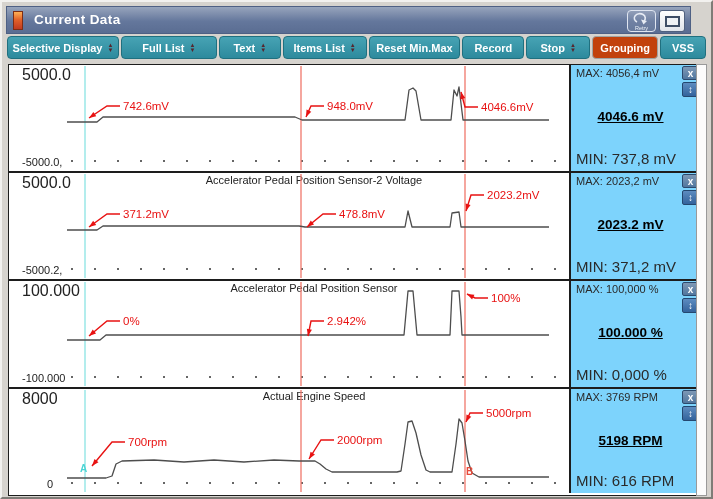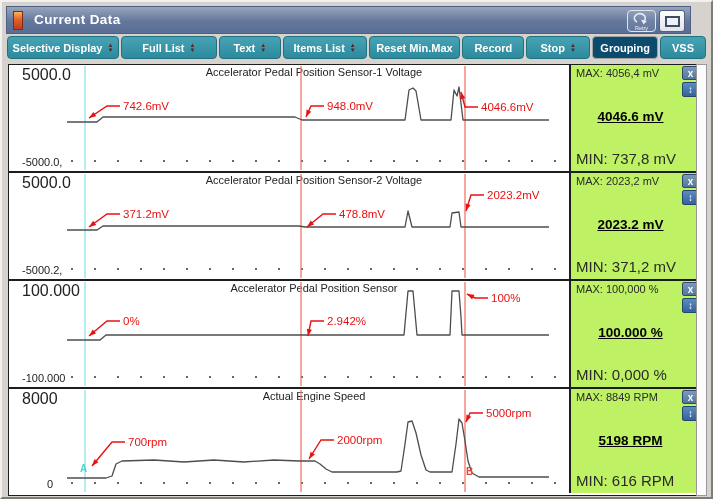--- a/index.html
+++ b/index.html
@@ -24,40 +24,40 @@
            background:linear-gradient(#ffffff,#dfe3ea);border:1px solid #51617e;cursor:pointer;}
   .win-btn .inner{position:absolute;left:5px;top:5px;width:11px;height:7px;
                   border:2px solid #3d4d66;background:#eef1f5;}
   
   .toolbar{position:absolute;left:4px;right:4px;top:33px;height:26px;
            display:flex;gap:2px;padding:1px 1px;}
   .tb{position:relative;height:23px;border:1px solid #20707f;border-radius:4px;
       background:linear-gradient(#47a3b4,#2d8a9d);color:#fff;font-weight:bold;
       font-size:11px;font-family:"Liberation Sans",sans-serif;
       display:flex;align-items:center;justify-content:center;gap:5px;cursor:pointer;padding:0 4px;}
-  .tb.disabled{background:#0c4a6e;border-color:#9fa3a2;}
+  .tb.disabled{background:#c2410c;border-color:#9fa3a2;}
   .spin{display:inline-flex;flex-direction:column;font-size:6px;line-height:4.5px;
         color:#55262e;font-style:normal;}
   .spin i{font-style:normal;}
   
   .charts{position:absolute;left:6px;top:62px;width:691px;height:430px;
           background:#fff;border:1px solid #1d1d1d;}
   .row{position:relative;width:100%;}
   .row + .row{border-top:2px solid #1d1d1d;}
   .plot{position:absolute;left:0;top:0;width:560px;height:100%;}
   .plot-svg{position:absolute;left:0;top:0;}
   .ymax{position:absolute;left:13px;top:1px;font-size:16px;color:#222;}
   .ymin{position:absolute;left:13px;bottom:3px;font-size:11px;color:#222;}
   .row.r4 .ymin{left:38px;}
   .ptitle{position:absolute;left:60px;right:10px;top:1px;text-align:center;
           font-size:11px;color:#222;}
   .ticks{position:absolute;left:62px;right:12px;bottom:9px;height:2px;
          background:repeating-linear-gradient(to right,#666 0 2px,transparent 2px 23px);}
   .info{position:absolute;left:560px;right:0;top:0;bottom:0;border-left:2px solid #1d1d1d;
-        background:#bef264;}
+        background:#7dd3fc;}
   .imax{position:absolute;left:5px;top:2px;font-size:11px;color:#2a2a2a;white-space:nowrap;}
   .imin{position:absolute;left:5px;bottom:4px;font-size:15px;color:#2a2a2a;white-space:nowrap;}
   .ival{position:absolute;left:0;right:10px;top:44px;text-align:center;
         font-size:13.5px;font-weight:bold;color:#000;text-decoration:underline;}
   .xbtn{position:absolute;right:1px;top:1px;width:17px;height:14px;border:1px solid #2c4a6e;
         background:linear-gradient(#7e99b6,#51779f);color:#fff;font-size:10px;font-weight:bold;
         line-height:11px;text-align:center;padding:0;cursor:pointer;border-radius:2px;}
   .udbtn{position:absolute;right:1px;top:17px;width:17px;height:15px;border:1px solid #24476f;
         background:linear-gradient(#5d8cc0,#33639c);color:#fff;font-size:10px;font-weight:bold;
         line-height:13px;text-align:center;padding:0;cursor:pointer;border-radius:2px;}
@@ -133,21 +133,20 @@
     <button class="tb" style="flex:1 1 46px">
       <span>VSS</span>
     </button>
   </div>
 
   <div class="charts">
 
     <div class="row" style="height:106px">
       <div class="plot">
         <div class="ymax">5000.0</div>
-        <div class="ptitle">Accelerator Pedal Position Sensor-1 Voltage</div>
         <div class="ymin">-5000.0,</div>
         <div class="ticks"></div>
         <svg class="plot-svg" width="560" height="106">
             <line x1="76" y1="1" x2="76" y2="105" stroke="#8ae4e4" stroke-width="1.3"></line>
             <line x1="292" y1="1" x2="292" y2="105" stroke="#f0776b" stroke-width="1.3"></line>
             <line x1="456" y1="1" x2="456" y2="105" stroke="#f0776b" stroke-width="1.3"></line>
             <polyline points="58,57 88,57 94,52 286,52 293,55 396,55 400,25 404,23 407,26 412,55 438,55 442,55 445,25 448,31 450,22 454,55 540,55" fill="none" stroke="#4d4d4d" stroke-width="1.3" stroke-linejoin="round"></polyline>
             <path d="M111,41 L98,41 L80,53" fill="none" stroke="#e81212" stroke-width="1.4"></path>
             <polygon points="80,53 84.38213155017931,46.953767861145 87.2665725705505,51.280429391701794" fill="#e81212"></polygon>
             <text x="114" y="45" fill="#e81212" font-size="11.5px" font-family="&quot;Liberation Sans&quot;, sans-serif">742.6mV</text>
@@ -248,21 +247,21 @@
             <polygon points="300,70 301.53967979183534,62.693195901174455 305.9362220875964,65.46995945639196" fill="#e81212"></polygon>
             <text x="328" y="55" fill="#e81212" font-size="11.5px" font-family="&quot;Liberation Sans&quot;, sans-serif">2000rpm</text>
             <path d="M474,24 L461,24 L457,33" fill="none" stroke="#e81212" stroke-width="1.4"></path>
             <polygon points="457,33 457.4670592359615,25.547359147919234 462.2188792887868,27.659279171397163" fill="#e81212"></polygon>
             <text x="477" y="28" fill="#e81212" font-size="11.5px" font-family="&quot;Liberation Sans&quot;, sans-serif">5000rpm</text>
             <text x="71" y="83" fill="#49d4d4" font-size="10px" font-weight="bold" font-family="&quot;Liberation Sans&quot;, sans-serif">A</text>
             <text x="457" y="86" fill="#e84a3a" font-size="10px" font-weight="bold" font-family="&quot;Liberation Sans&quot;, sans-serif">B</text>
           </svg>
       </div>
       <div class="info">
-        <div class="imax">MAX:  8849 RPM</div>
+        <div class="imax">MAX:  3769 RPM</div>
         <div class="ival">5198 RPM</div>
         <div class="imin">MIN:   616 RPM</div>
         <button class="xbtn">x</button>
         <button class="udbtn">↕</button>
       </div>
     </div>
 
   </div>
 
   <div class="strip"></div>

